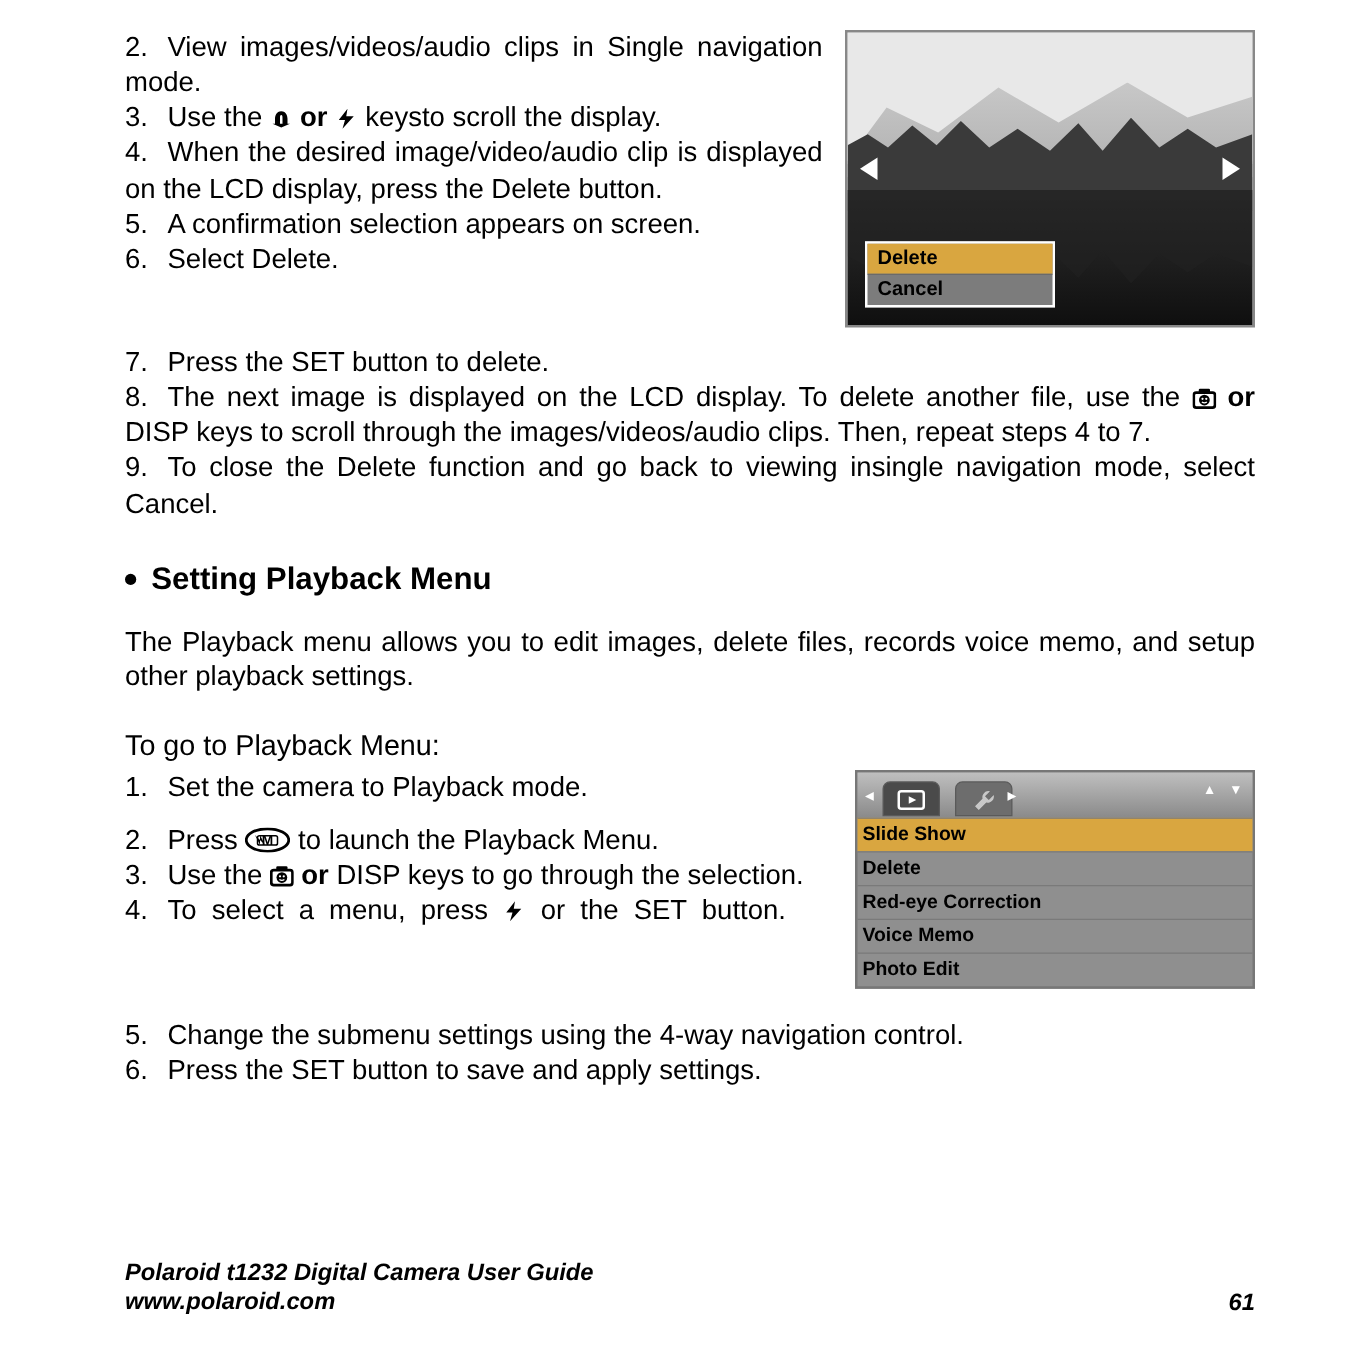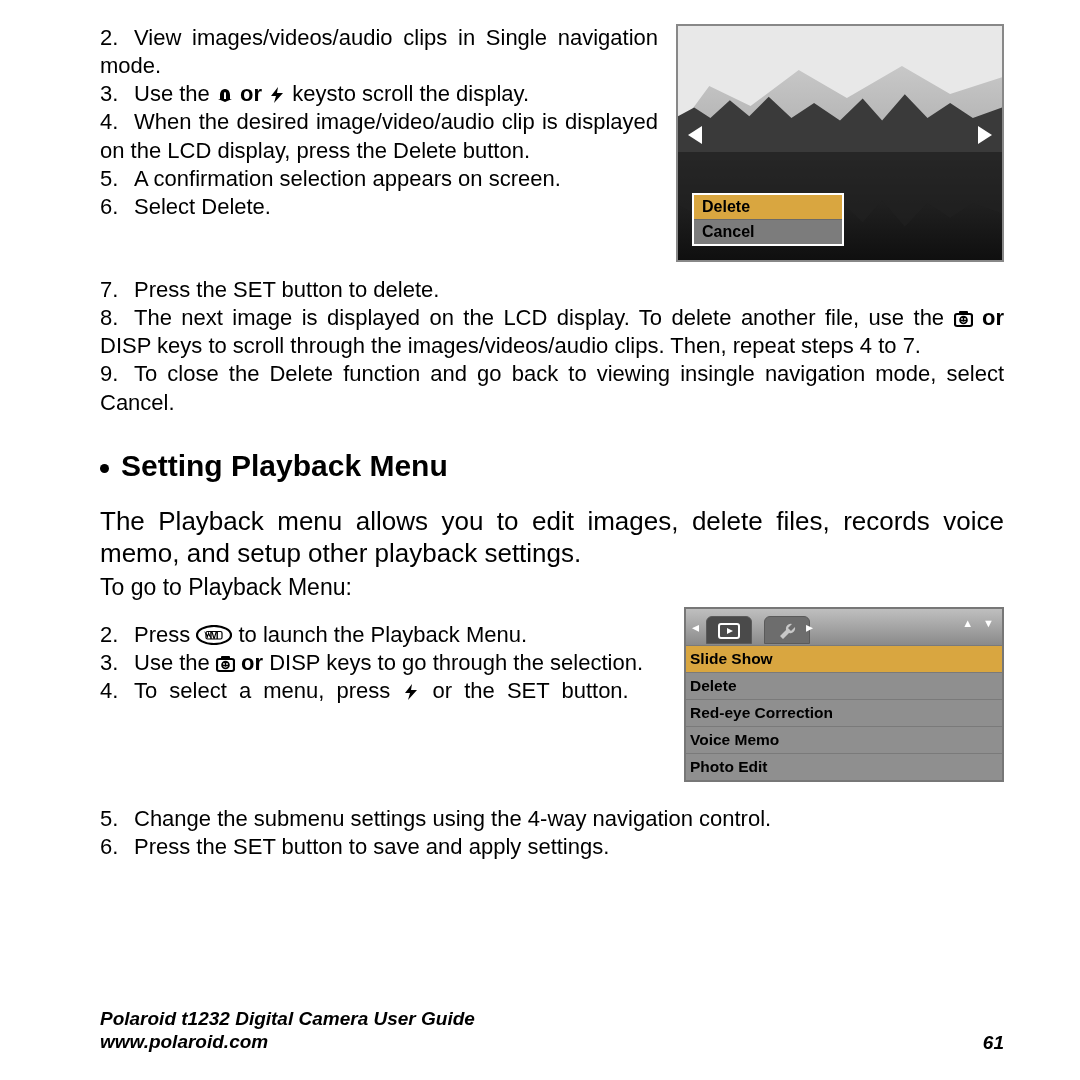--- a/index.html
+++ b/index.html
@@ -64,26 +64,26 @@
     width: 148px;
     background: #7c7c7c;
     border: 2px solid #fff;
     font-size: 16px; color: #000;
   }
   .lcd1 .dlgbox .row { padding: 3px 8px; font-weight: bold; }
   .lcd1 .dlgbox .row.sel { background: #d9a640; }
   .lcd1 .dlgbox .row + .row { border-top: 1px solid #6a6a6a; }
 
   .section-head {
-    font-size: 30px; font-weight: bold;
+    font-size: 25px; font-weight: bold;
     margin: 32px 0 22px 0;
   }
   .section-head .bullet { display:inline-block; width:9px; height:9px; background:#000; border-radius:50%; margin-right:12px; vertical-align:3px;}
-  .para { font-size: 26px; line-height: 1.25; text-align: justify; margin-top: 11px; }
-  .subhead { font-size: 23px; margin-top: 4px; margin-bottom: 6px;}
+  .para { font-size: 22px; line-height: 1.25; text-align: justify; margin-top: 11px; }
+  .subhead { font-size: 23px; margin-top: 28px; margin-bottom: 6px;}
 
   .col3 { display: flex; gap: 18px; align-items:flex-start; }
   .col3 .text { flex: 1 1 auto; }
 
   .menu {
     width: 320px; flex: 0 0 auto;
     border: 2px solid #777;
     background: #8f8f8f;
     box-sizing: border-box;
     font-size: 15.5px;
@@ -194,20 +194,21 @@
   </ol>
 
   <div class="section-head"><span class="bullet"></span><span>Setting Playback Menu</span></div>
 
   <div class="para">The Playback menu allows you to edit images, delete files, records voice memo, and setup other playback settings.</div>
 
   <div class="subhead">To go to Playback Menu:</div>
 
   <div class="col3">
     <ol class="steps text">
+      <li><span class="num">1.</span><span class="sub-body">Set the camera to Playback mode.</span></li>
       <li style="margin-top:14px;"><span class="num">2.</span><span class="sub-body"><span>Press </span><span class="inline-icon"><svg width="36" height="20">
                 <use href="#ico-menu"></use>
               </svg></span><span> to launch the Playback Menu.</span></span></li>
       <li><span class="num">3.</span><span class="sub-body"><span>Use the </span><span class="inline-icon"><svg width="19" height="18">
                 <use href="#ico-face"></use>
               </svg></span><span class="or-word"> or </span><span class="disp-key">DISP</span><span> keys to go through the selection.</span></span></li>
       <li><span class="num">4.</span><span class="sub-body"><span style="word-spacing:6px;">To select a menu, press </span><span class="inline-icon"><svg width="18" height="18">
                 <use href="#ico-flash"></use>
               </svg></span><span style="word-spacing:6px;"> or the SET button.</span></span></li>
     </ol>

